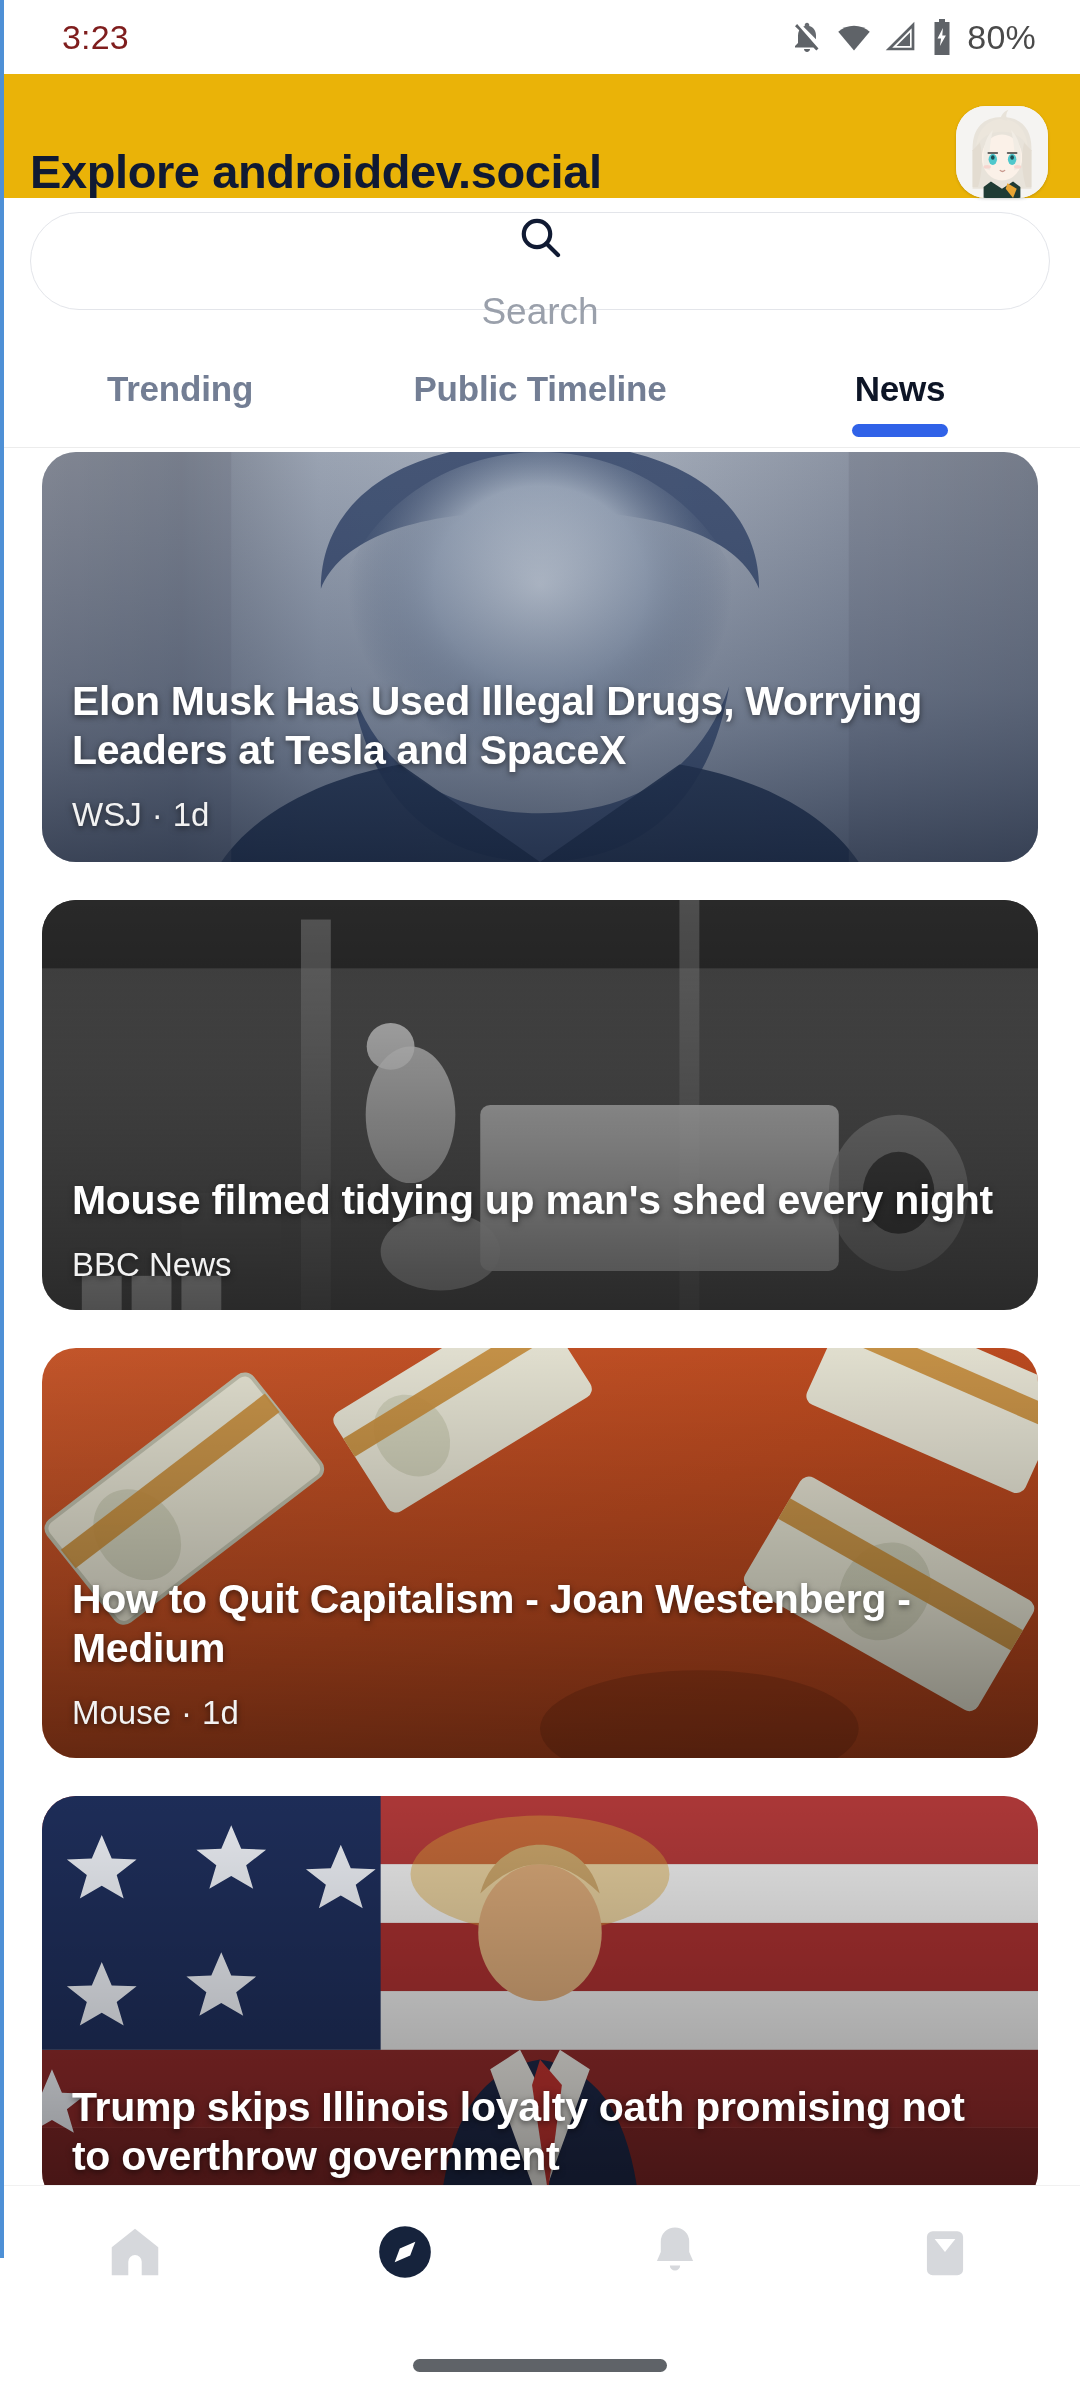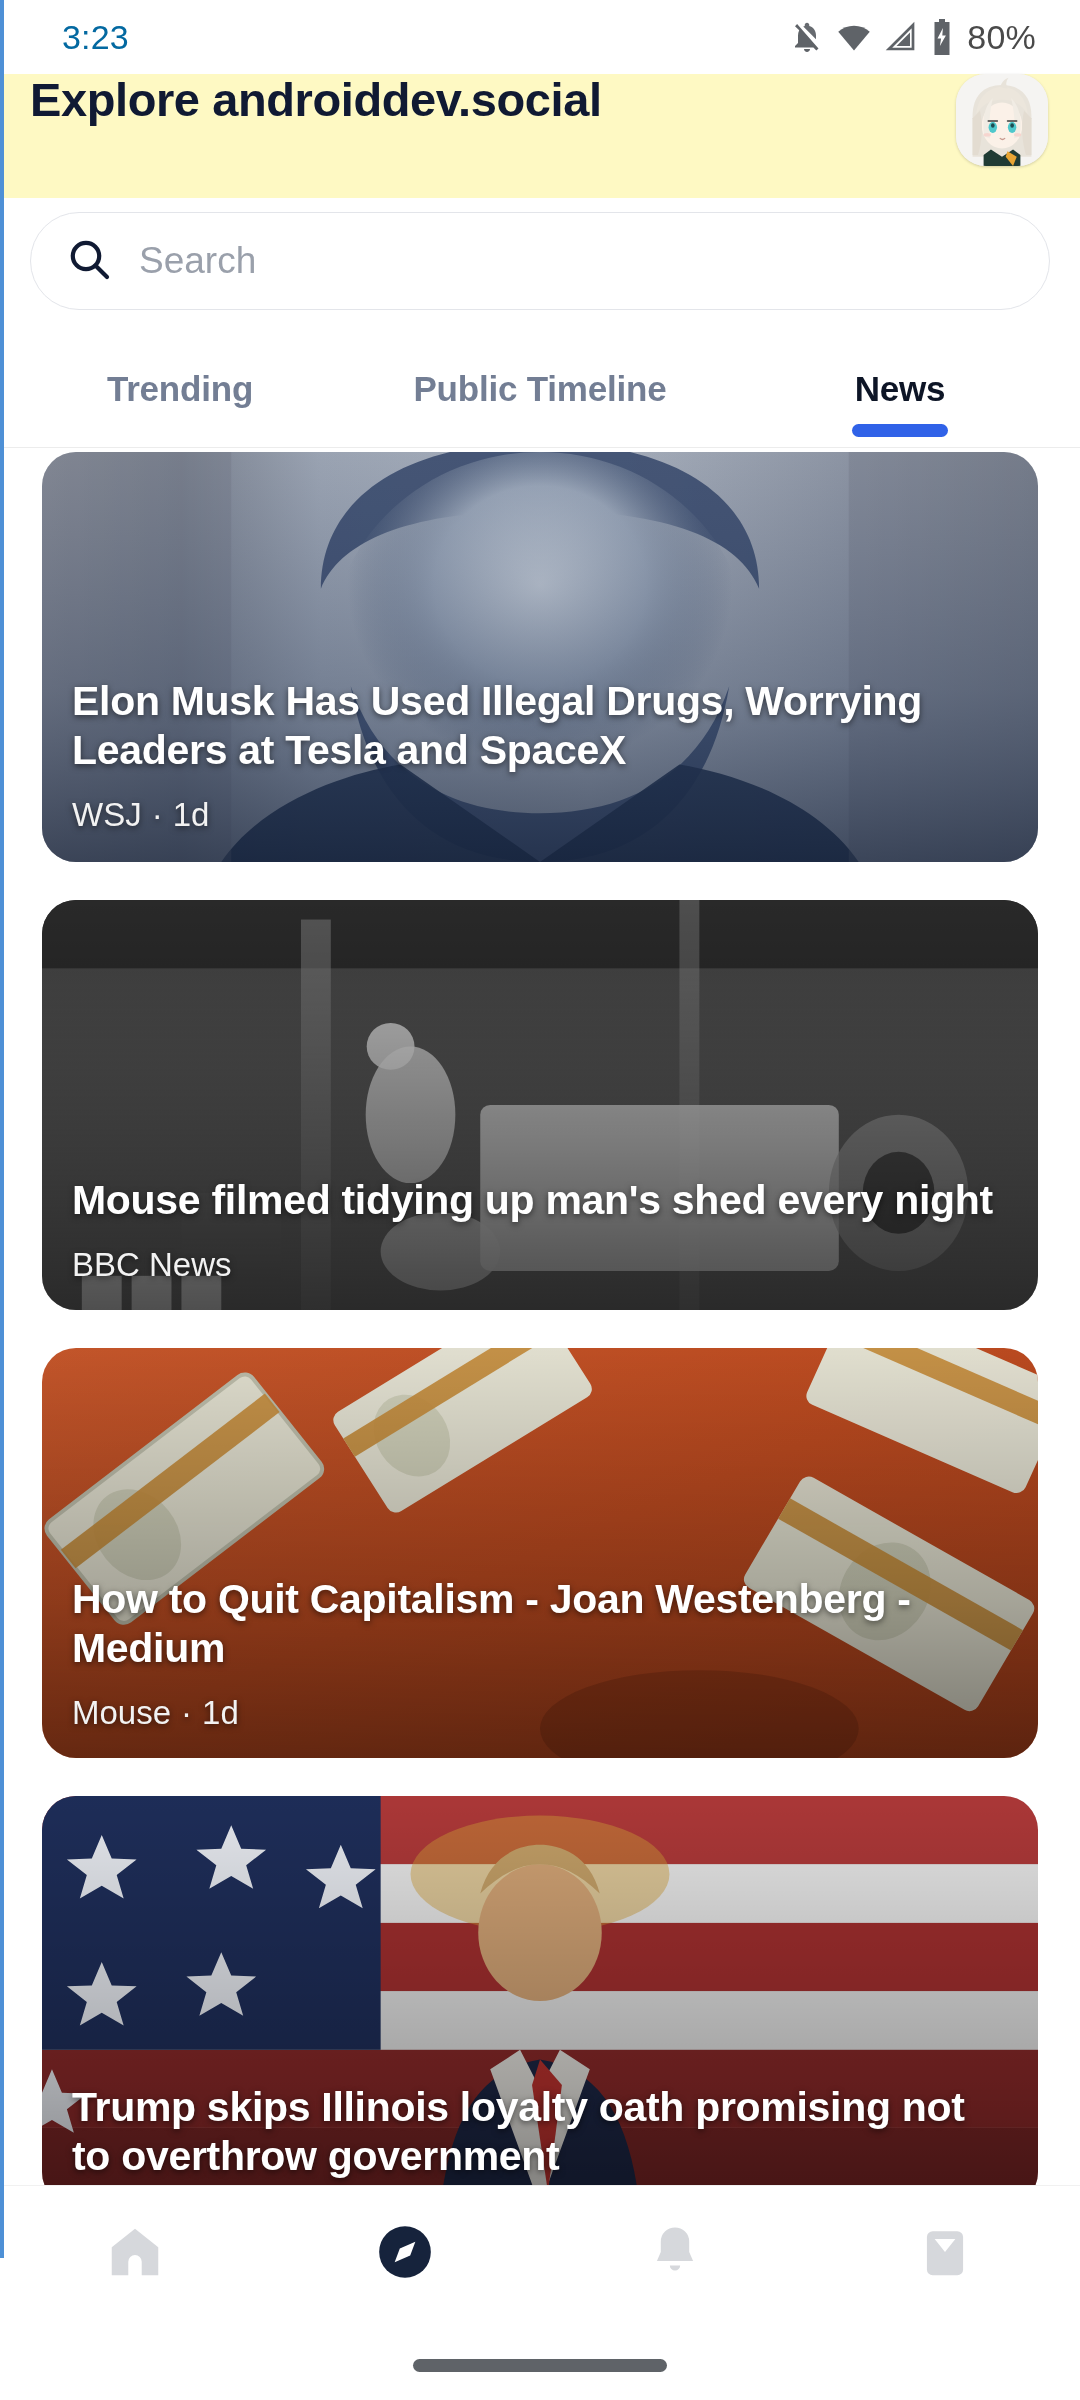--- a/index.html
+++ b/index.html
@@ -22,33 +22,33 @@
   }
 
   
   #status-bar {
     position:absolute; left:0; top:0; width:1080px; height:74px;
     display:flex; align-items:center; justify-content:space-between;
     padding:0 44px 0 62px;
     background:#ffffff;
   }
   #status-time {
-    font-size:34px; font-weight:400; color:#0369a1; letter-spacing:.2px;
+    font-size:34px; font-weight:400; color:#7f1d1d; letter-spacing:.2px;
   }
   #status-icons { display:flex; align-items:center; gap:10px; }
   #status-icons svg { display:block; }
   #battery-pct {
     font-size:34px; color:#4a4a4a; margin-left:2px; letter-spacing:.2px;
   }
 
   
   #app-header {
     position:absolute; left:0; top:74px; width:1080px; height:124px;
-    display:flex; align-items:flex-start; justify-content:space-between;
-    padding:0 32px 0 30px; background:#fef9c3;
+    display:flex; align-items:flex-end; justify-content:space-between;
+    padding:0 32px 0 30px; background:#eab308;
   }
   #page-title {
     font-size:47px; font-weight:700; color:#101a33; letter-spacing:-0.4px;
     line-height:1.1;
   }
   #avatar {
     width:92px; height:92px; border-radius:30px;
     background:#f3f2f1; overflow:hidden; flex:0 0 auto;
     position:relative;
     box-shadow:0 1px 3px rgba(0,0,0,.18);
@@ -57,20 +57,21 @@
 
   
   #search-wrap {
     position:absolute; left:0; top:212px; width:1080px; height:110px;
     padding:0 30px;
   }
   #search-bar {
     width:100%; height:98px; border:1.6px solid #e3e5ea; border-radius:49px;
     background:#ffffff; display:flex; align-items:center; padding:0 34px;
     gap:26px;
+    flex-direction:column;
   }
   #search-icon { flex:0 0 auto; }
   #search-placeholder {
     font-size:37px; color:#9aa0ab; font-weight:400;
   }
 
   
   #tab-bar {
     position:absolute; left:0; top:348px; width:1080px; height:100px;
     display:flex; align-items:flex-end; background:#ffffff;

